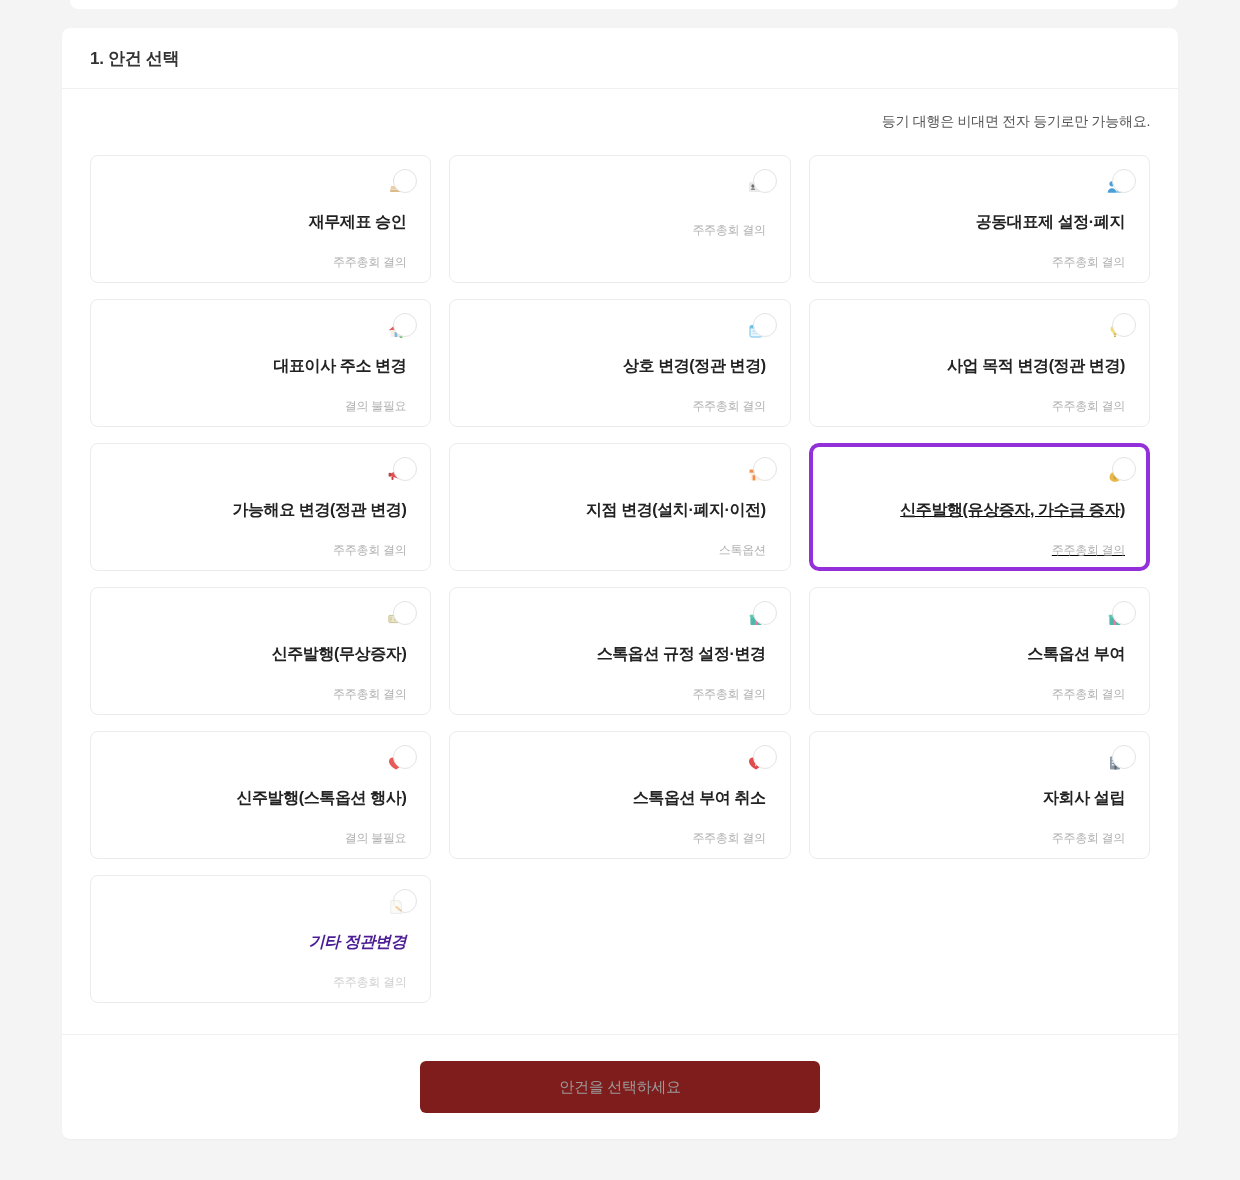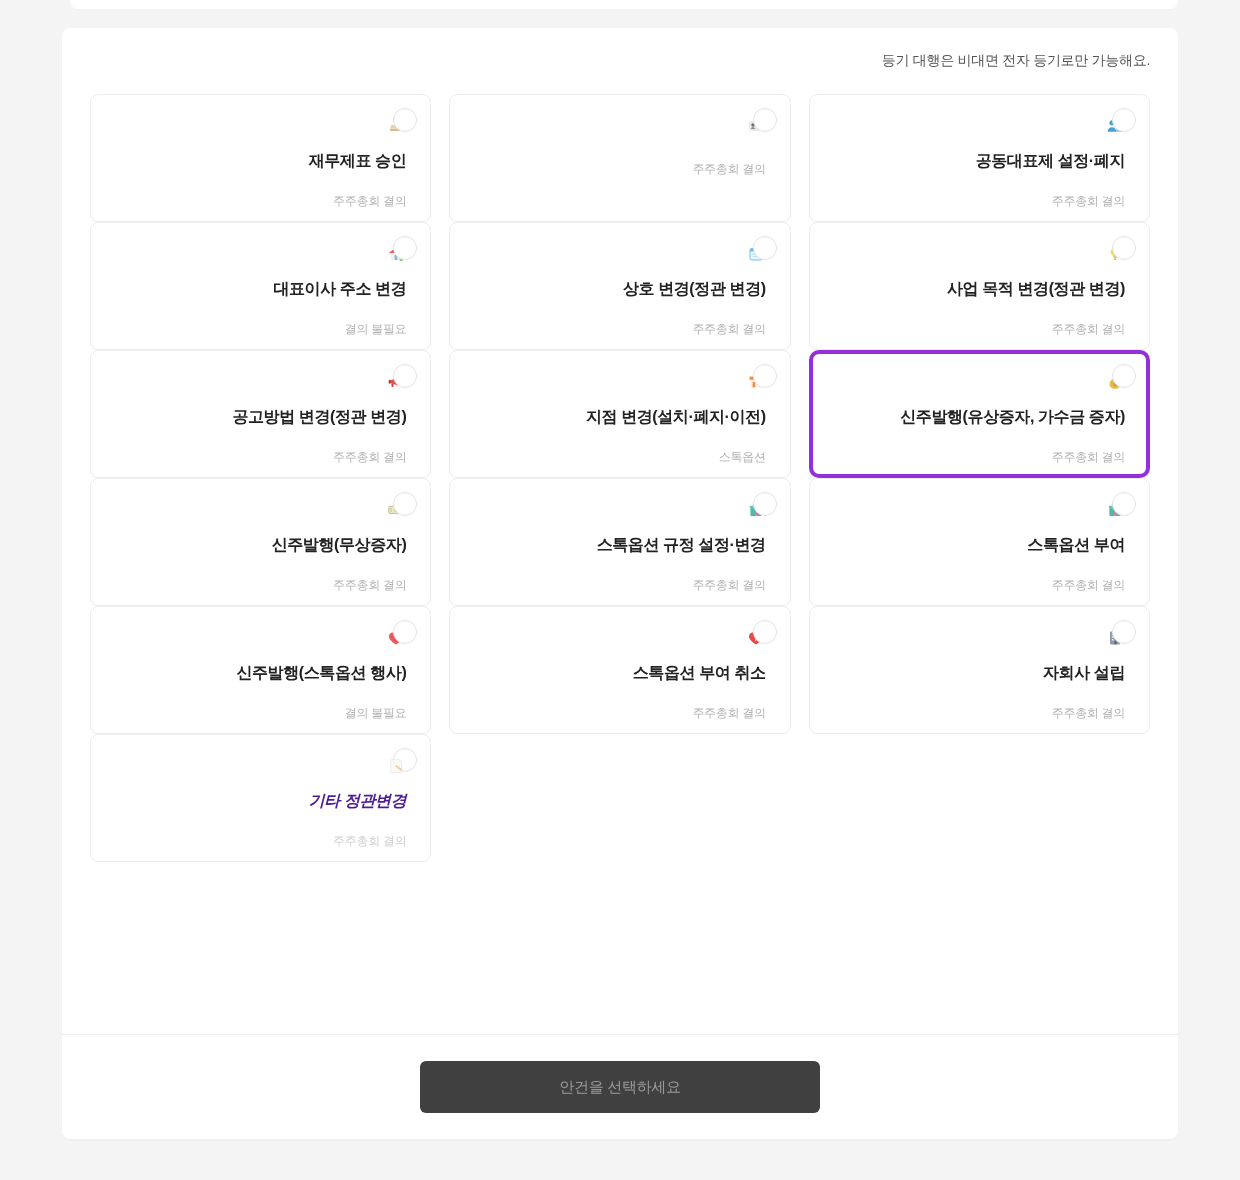--- a/index.html
+++ b/index.html
@@ -56,35 +56,36 @@
   .notice {
     font-size: 14px;
     color: #555555;
     letter-spacing: -0.3px;
     margin-bottom: 24px;
   }
   .grid {
     display: grid;
     grid-template-columns: repeat(3, 1fr);
     grid-auto-rows: 128px;
-    gap: 0 18px;
+    gap: 16px 18px;
   }
   .card {
     position: relative;
     background: #ffffff;
     border: 1px solid #ececec;
     border-radius: 8px;
     box-sizing: border-box;
     padding: 21px 24px 0 27px;
     cursor: pointer;
   }
   .card.selected {
     border: 4px solid var(--accent, #9330d9);
     border-radius: 10px;
     padding: 18px 21px 0 24px;
+    text-decoration: underline;
   }
   .card .radio {
     position: absolute;
     top: 13px;
     right: 13px;
     width: 24px;
     height: 24px;
     border: 1.5px solid #e3e3e3;
     border-radius: 50%;
     box-sizing: border-box;
@@ -119,35 +120,38 @@
   .panel-footer {
     flex: 0 0 auto;
     border-top: 1px solid #f0f0f0;
     padding: 26px 0;
     display: flex;
     justify-content: center;
   }
   .submit-btn {
     width: 400px;
     height: 52px;
-    background: #404040;
+    background: #7f1d1d;
     color: #9a9a9a;
     font-size: 15px;
     letter-spacing: -0.3px;
     border: none;
     border-radius: 6px;
     font-family: inherit;
   }
 </style>
 </head>
 <body>
 
 <div class="top-strip"></div>
 
 <div class="panel">
+  <div class="panel-header">
+    <span class="panel-title">1. 안건 선택</span>
+  </div>
   <div class="panel-body">
     <div class="notice">등기 대행은 비대면 전자 등기로만 가능해요.</div>
     <div class="grid" id="card-grid">
         <div class="card">
     <span class="radio"></span>
     <span class="icon"><svg viewBox="0 0 20 20">
               <path d="M7.2 3.6a2.8 2.8 0 0 1 5.6 0c0 1.8-1 2.7-1 3.9H8.2c0-1.2-1-2.1-1-3.9z" fill="#e05252"></path>
               <path d="M5.2 9h9.6l1 3.6H4.2z" fill="#eacfa6"></path>
               <rect x="4" y="12.8" width="12" height="2.2" rx="1" fill="#dcba8c"></rect>
             </svg></span>
@@ -208,21 +212,21 @@
     <div class="card-title">사업 목적 변경(정관 변경)</div>
     <div class="card-sub">주주총회 결의</div>
   </div>
         <div class="card">
     <span class="radio"></span>
     <span class="icon"><svg viewBox="0 0 20 20">
               <path d="M4.5 8.4 15 3.8v10.8L4.5 11z" fill="#e05252"></path>
               <rect x="2.6" y="7.8" width="2.6" height="4" rx="1.2" fill="#c04444"></rect>
               <rect x="5.5" y="11.5" width="2" height="3.6" rx="0.8" fill="#c04444"></rect>
             </svg></span>
-    <div class="card-title">공고방법 변경(정관 변경)</div>
+    <div class="card-title">가능해요 변경(정관 변경)</div>
     <div class="card-sub">주주총회 결의</div>
   </div>
         <div class="card">
     <span class="radio"></span>
     <span class="icon"><svg viewBox="0 0 20 20">
               <rect x="3.6" y="4.6" width="12.8" height="3.2" fill="#f08c4a"></rect>
               <rect x="4.4" y="7.8" width="11.2" height="7.6" fill="#fdeedd"></rect>
               <rect x="6.6" y="10.2" width="2.6" height="5.2" fill="#f08c4a"></rect>
               <rect x="10.8" y="10.2" width="2.8" height="2.6" fill="#bfe0f0"></rect>
             </svg></span>

